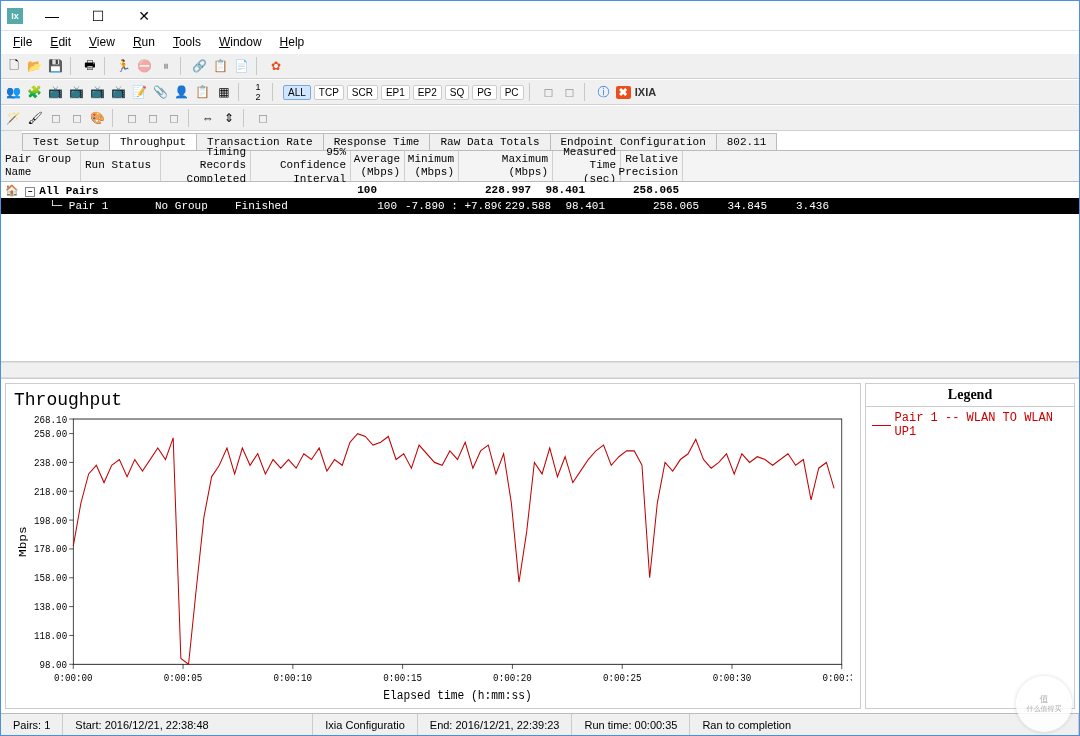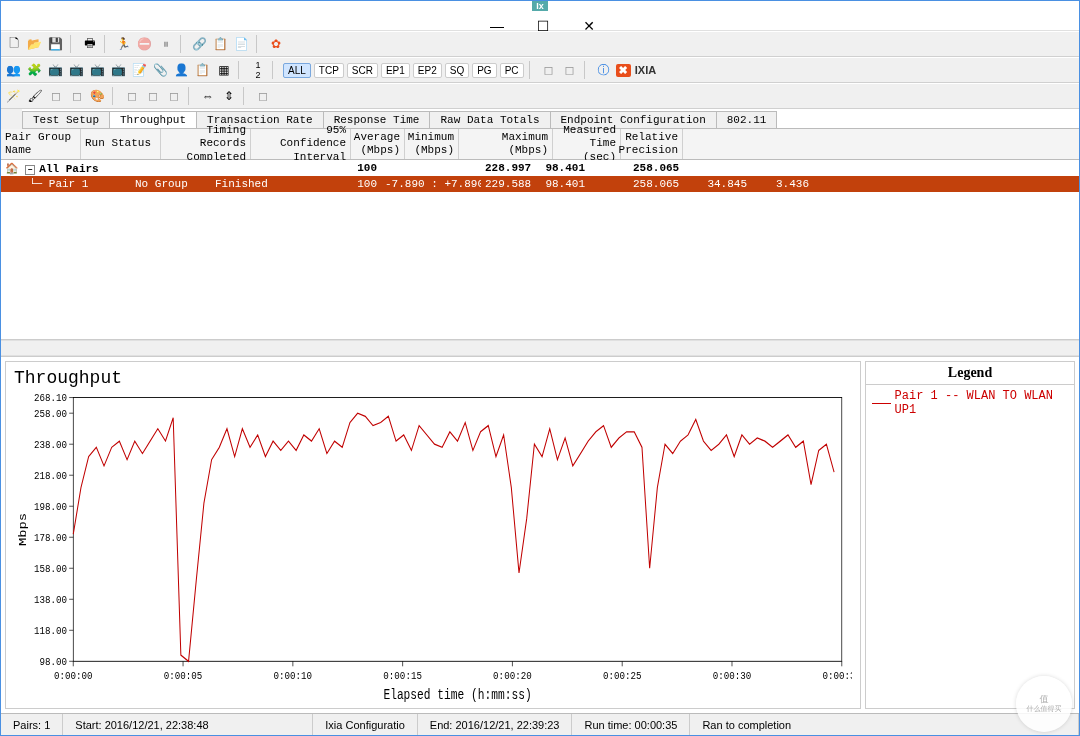--- a/index.html
+++ b/index.html
@@ -1,18 +1,18 @@
 <!DOCTYPE html>
 <html><head>
 <meta charset="utf-8">
 <style>
   * { box-sizing: border-box; }
   body { margin:0; padding:0; font-family: "Segoe UI", Tahoma, sans-serif; font-size:12px; color:#000; background:#fff; width:1080px; height:736px; overflow:hidden; position:relative; }
   .window { width:1080px; height:736px; border:1px solid #4a90e2; background:#f0f0f0; display:flex; flex-direction:column; }
-  .titlebar { height:30px; background:#fff; display:flex; align-items:center; padding:0 0 0 6px; border-bottom:1px solid #e0e0e0;flex-direction:column;}
+  .titlebar { height:30px; background:#fff; display:flex; align-items:center; padding:0 0 0 6px; border-bottom:1px solid #e0e0e0;}
   .titlebar .icon { width:16px; height:16px; background:#5aa; margin-right:6px; font-size:9px; color:#fff; display:flex; align-items:center; justify-content:center; font-weight:bold;}
   .titlebar .title { flex:1; font-size:12px; color:#000; }
   .titlebar .ctrls { display:flex; }
   .titlebar .ctrls div { width:46px; height:30px; display:flex; align-items:center; justify-content:center; font-size:14px; font-family:sans-serif; }
   .menubar { height:22px; background:#fff; display:flex; align-items:center; padding:0 4px; gap:2px;}
   .menubar .m { padding:2px 8px; font-size:12px; }
   .menubar .m u { text-decoration:underline; }
   .toolbar { height:26px; background:#f0f0f0; border-top:1px solid #fff; border-bottom:1px solid #d0d0d0; display:flex; align-items:center; padding:0 4px; gap:3px;}
   .tbtn { width:18px; height:18px; display:flex; align-items:center; justify-content:center; border-radius:2px; font-size:12px;}
   .sep { width:6px; height:18px; border-left:1px solid #c8c8c8; margin:0 2px;}
@@ -22,21 +22,21 @@
   .ixia .x { background:#e94e1b; color:#fff; padding:0 3px; border-radius:2px;}
   .tabrow { height:20px; background:#fff; border-bottom:1px solid #bbb; display:flex; align-items:flex-end;margin-left:21px;}
   .tab { border:1px solid #bbb; border-bottom:none; padding:2px 10px; font-size:11px; margin-right:-1px; background:#f0f0f0; font-family:"Courier New",monospace;}
   .tab.active { background:#fff; position:relative; z-index:2;}
   .tableheader { display:flex; background:#f4f4f4; border-bottom:1px solid #bbb; }
   .th { border-right:1px solid #d0d0d0; padding:2px 4px; font-size:11px; font-family:"Courier New",monospace; line-height:1.2; display:flex; flex-direction:column; justify-content:center; height:30px;}
   .th.right { text-align:right; align-items:flex-end;}
   .grid { background:#fff; height:180px; overflow:auto; border-bottom:1px solid #ccc;}
   .row { display:flex; font-family:"Courier New",monospace; font-size:11px; height:16px; align-items:center;}
   .row.sum { font-weight:bold; }
-  .row.sel { background:#c2410c; color:#fff;}
+  .row.sel { background:#000000; color:#fff;padding-left:20px;}
   .cell { padding:0 4px; overflow:hidden; white-space:nowrap;}
   .cell.right { text-align:right;}
   .c0{width:130px;} .c1{width:80px;} .c2{width:80px;} .c3{width:90px; text-align:right;} .c4{width:100px; text-align:right;} .c5{width:54px; text-align:right;} .c6{width:54px; text-align:right;} .c7{width:54px; text-align:right;margin-left:40px;} .c8{width:68px; text-align:right;} .c9{width:62px; text-align:right;}
   .sumicon { display:inline-block; width:10px; height:10px; border:1px solid #888; margin-right:4px; font-size:8px; line-height:8px; text-align:center;}
   .chartpane { flex:1; display:flex; background:#fff; border-top:1px solid #ccc;}
   .chartbox { flex:1; padding:6px 8px 4px 8px; display:flex; flex-direction:column; border:1px solid #ccc; margin:4px;}
   .charttitle { font-family:"SimSun","Courier New",monospace; font-size:18px; margin-bottom:2px;}
   .plot { flex:1; position:relative; font-family:"Courier New",monospace; font-size:10px;}
   .legendbox { width:210px; border:1px solid #ccc; margin:4px 4px 4px 0; display:flex; flex-direction:column;}
   .legendtitle { font-family:"SimSun",serif; font-size:14px; font-weight:bold; text-align:center; padding:3px 0; border-bottom:1px solid #ccc;}
@@ -55,20 +55,29 @@
 
   <div class="titlebar">
     <div class="icon">Ix</div>
     <div class="ctrls">
       <div>—</div>
       <div>☐</div>
       <div class="close">✕</div>
     </div>
   </div>
 
+  <div class="menubar">
+    <div class="m"><u>F</u>ile</div>
+    <div class="m"><u>E</u>dit</div>
+    <div class="m"><u>V</u>iew</div>
+    <div class="m"><u>R</u>un</div>
+    <div class="m"><u>T</u>ools</div>
+    <div class="m"><u>W</u>indow</div>
+    <div class="m"><u>H</u>elp</div>
+  </div>
 
   <div class="toolbar">
     <div class="tbtn">🗋</div>
     <div class="tbtn">📂</div>
     <div class="tbtn">💾</div>
     <div class="sep"></div>
     <div class="tbtn">🖶</div>
     <div class="sep"></div>
     <div class="tbtn">🏃</div>
     <div class="tbtn" style="opacity:.4">⛔</div>

